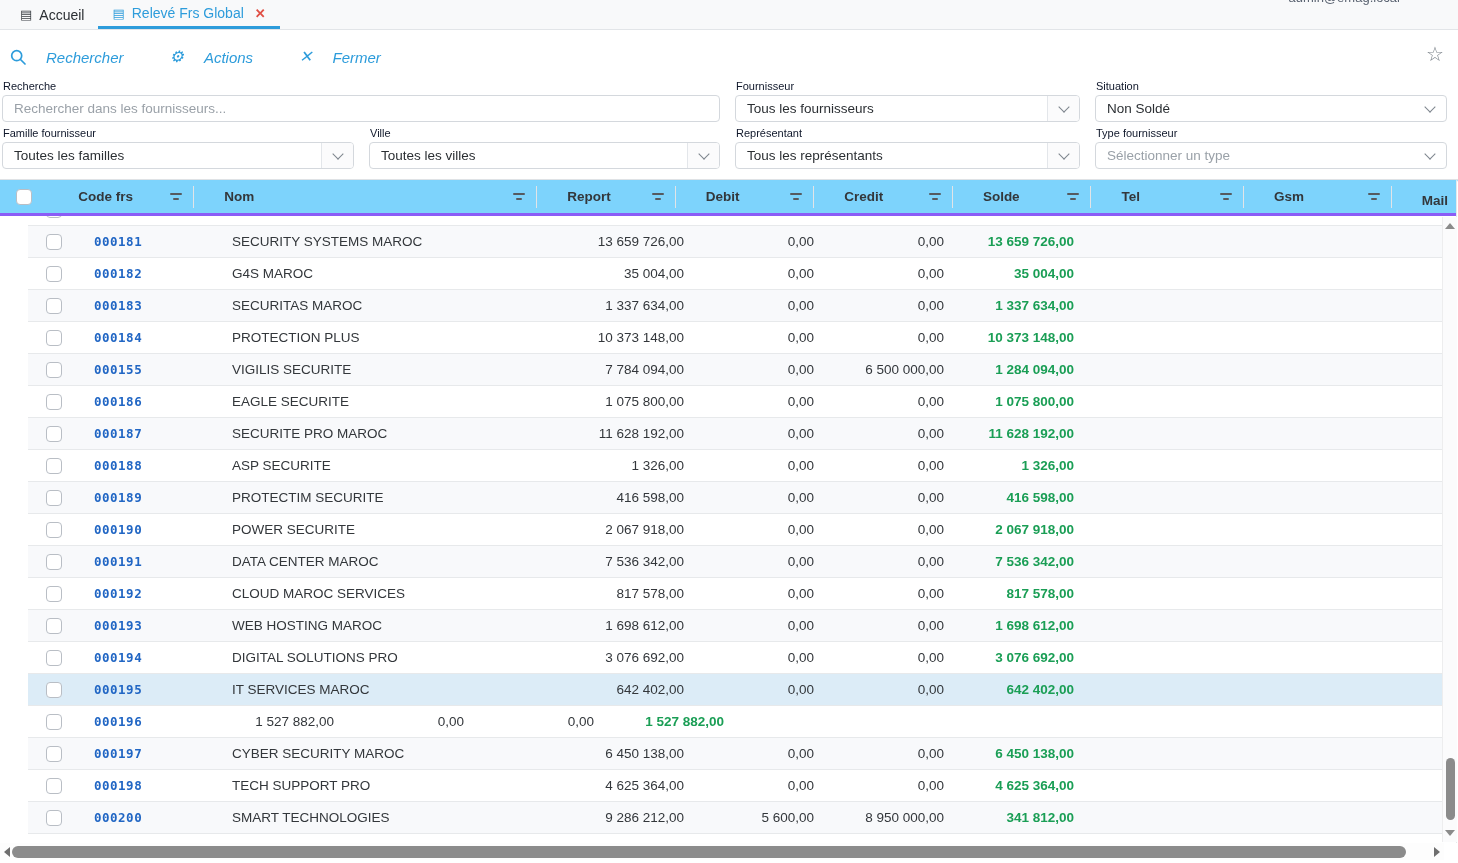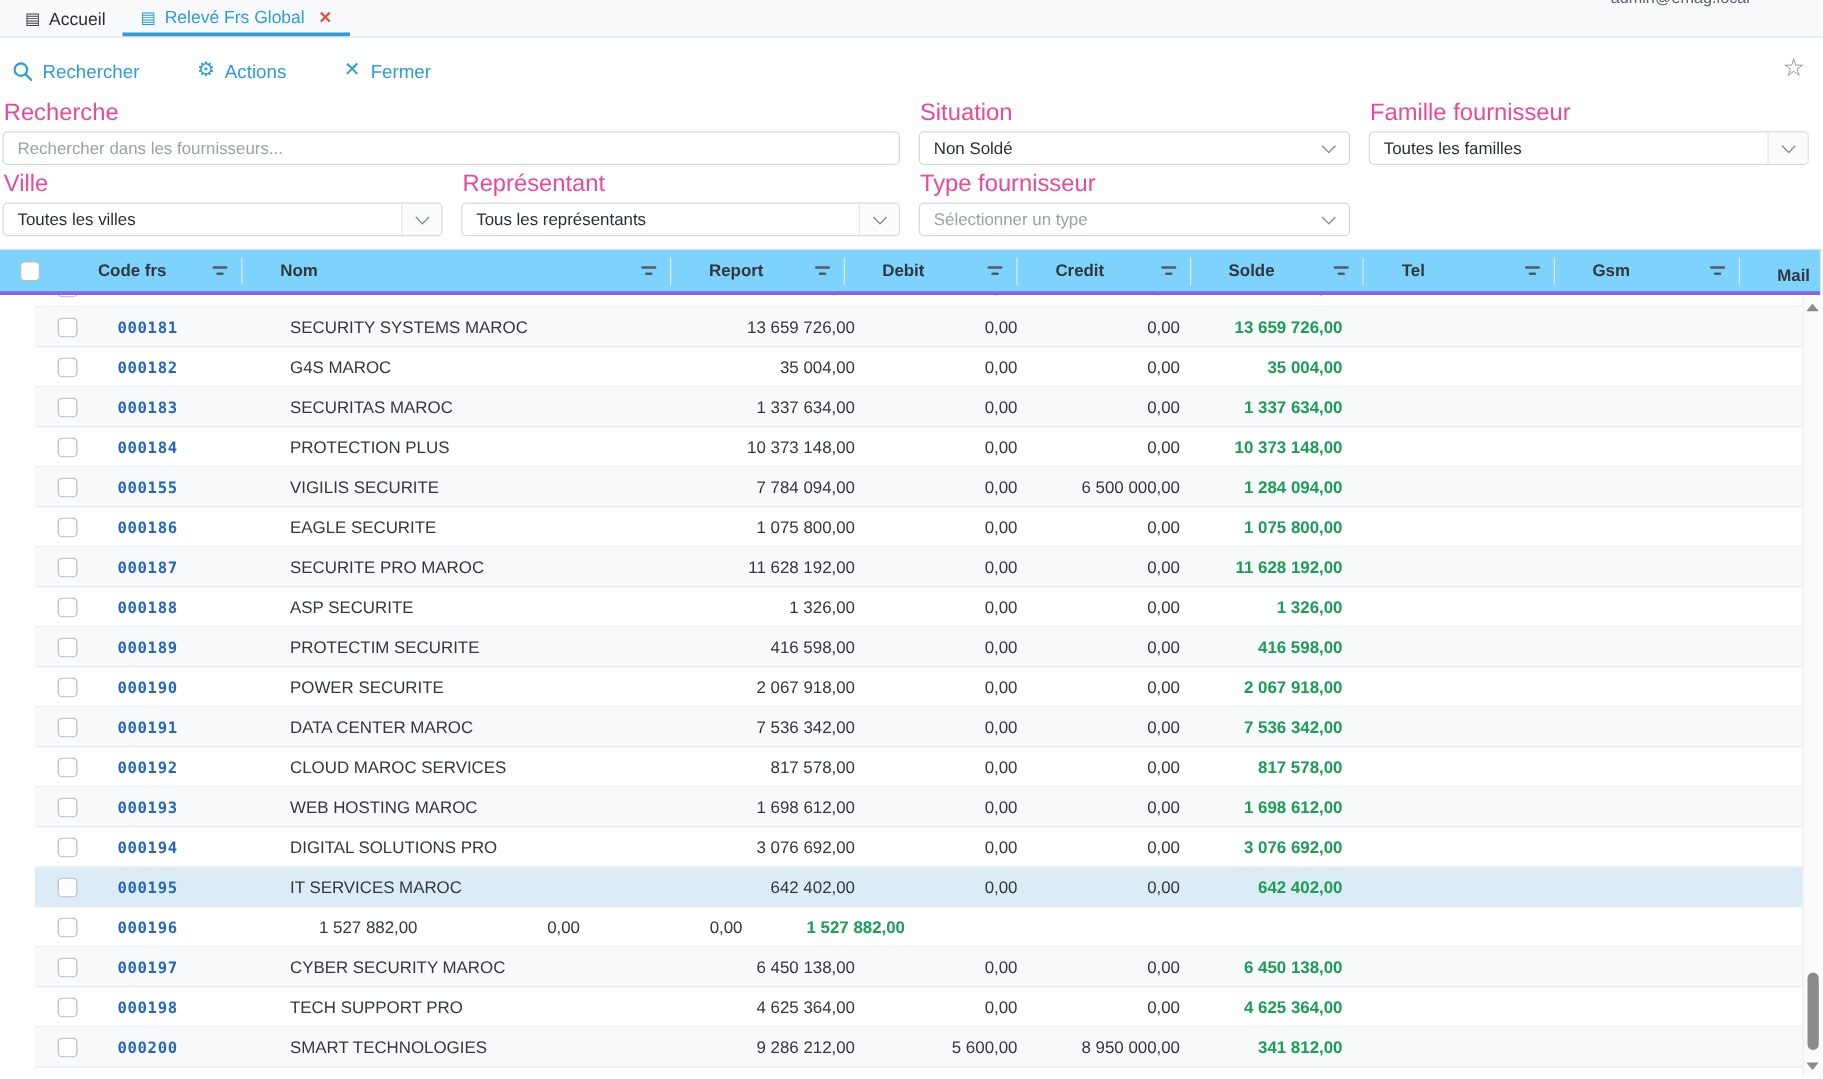--- a/index.html
+++ b/index.html
@@ -13,31 +13,31 @@
   .tab { display:flex; align-items:center; gap:7px; padding:0 14px; font-size:14px; color:#2b2f33;
     cursor:pointer; position:relative; }
   .tab .tab-ico { font-size:13px; line-height:1; color:#3c4146; }
   .tab.active { color:#2d9cdb; border-bottom:3px solid #2d9cdb; }
   .tab.active .tab-ico { color:#2d9cdb; }
   .tab-close { color:#e04f44; font-size:13px; margin-left:4px; font-weight:bold; }
   .user-email { position:absolute; right:58px; top:-10px; font-size:13px; color:#5b6472; }
 
   
   .toolbar { position:relative; height:46px; display:flex; align-items:center; padding:8px 10px 0 10px; }
-  .tbtn { display:flex; align-items:center; gap:8px; background:none; border:none; color:#2d9cdb;
-    font-size:15px; font-family:inherit; cursor:pointer; margin-right:46px; }
+  .tbtn { display:flex; align-items:center; gap:20px; background:none; border:none; color:#2d9cdb;
+    font-size:15px; font-family:inherit; cursor:pointer; margin-right:46px;font-style:italic; }
   .tbtn .ticon { display:flex; align-items:center; font-size:16px; line-height:1; color:#2d9cdb; }
   .star { position:absolute; right:14px; top:12px; font-size:20px; color:#7f868d; cursor:pointer; }
 
   
   .filters { display:grid; grid-template-columns:352px 351px 345px 352px; column-gap:15px; row-gap:3px;
     padding:2px 3px 10px 2px; }
   .f-field { display:flex; flex-direction:column; }
   .f-search { grid-column:1 / span 2; }
-  .f-label { font-size:19px; color:#ec4899; margin:2px 0 3px 1px; }
+  .f-label { font-size:11px; color:#0f172a; margin:2px 0 3px 1px; }
   .f-input, .f-select { height:27px; border:1px solid #d4d8dd; border-radius:4px; background:#fff;
     display:flex; align-items:center; font-size:13.5px; color:#2b2f33; overflow:hidden; }
   .f-input input { border:none; outline:none; width:100%; padding:0 11px; font-size:13.5px;
     font-family:inherit; color:#ef4444; background:transparent; }
   .f-input input::placeholder { color:#9aa1a8; }
   .f-select { justify-content:space-between; cursor:pointer; }
   .f-select .sel-val { padding:0 11px; white-space:nowrap; }
   .f-select .sel-val.placeholder { color:#9aa1a8; }
   .sel-btn { width:32px; align-self:stretch; display:flex; align-items:center; justify-content:center;
     border-left:1px solid #e3e6ea; background:#fbfbfc; }
@@ -131,20 +131,29 @@
   </div>
 
   <div class="filters">
     <div class="f-field f-search">
       <span class="f-label">Recherche</span>
       <div class="f-input">
         <input type="text" placeholder="Rechercher dans les fournisseurs..." style="">
       </div>
     </div>
     <div class="f-field">
+      <span class="f-label">Fournisseur</span>
+      <div class="f-select">
+        <span class="sel-val">Tous les fournisseurs</span>
+        <span class="sel-btn">
+            <span class="chev"></span>
+          </span>
+      </div>
+    </div>
+    <div class="f-field">
       <span class="f-label">Situation</span>
       <div class="f-select">
         <span class="sel-val">Non Soldé</span>
         <span class="sel-btn" style="border-left:none;background:none;">
             <span class="chev"></span>
           </span>
       </div>
     </div>
     <div class="f-field">
       <span class="f-label">Famille fournisseur</span>

